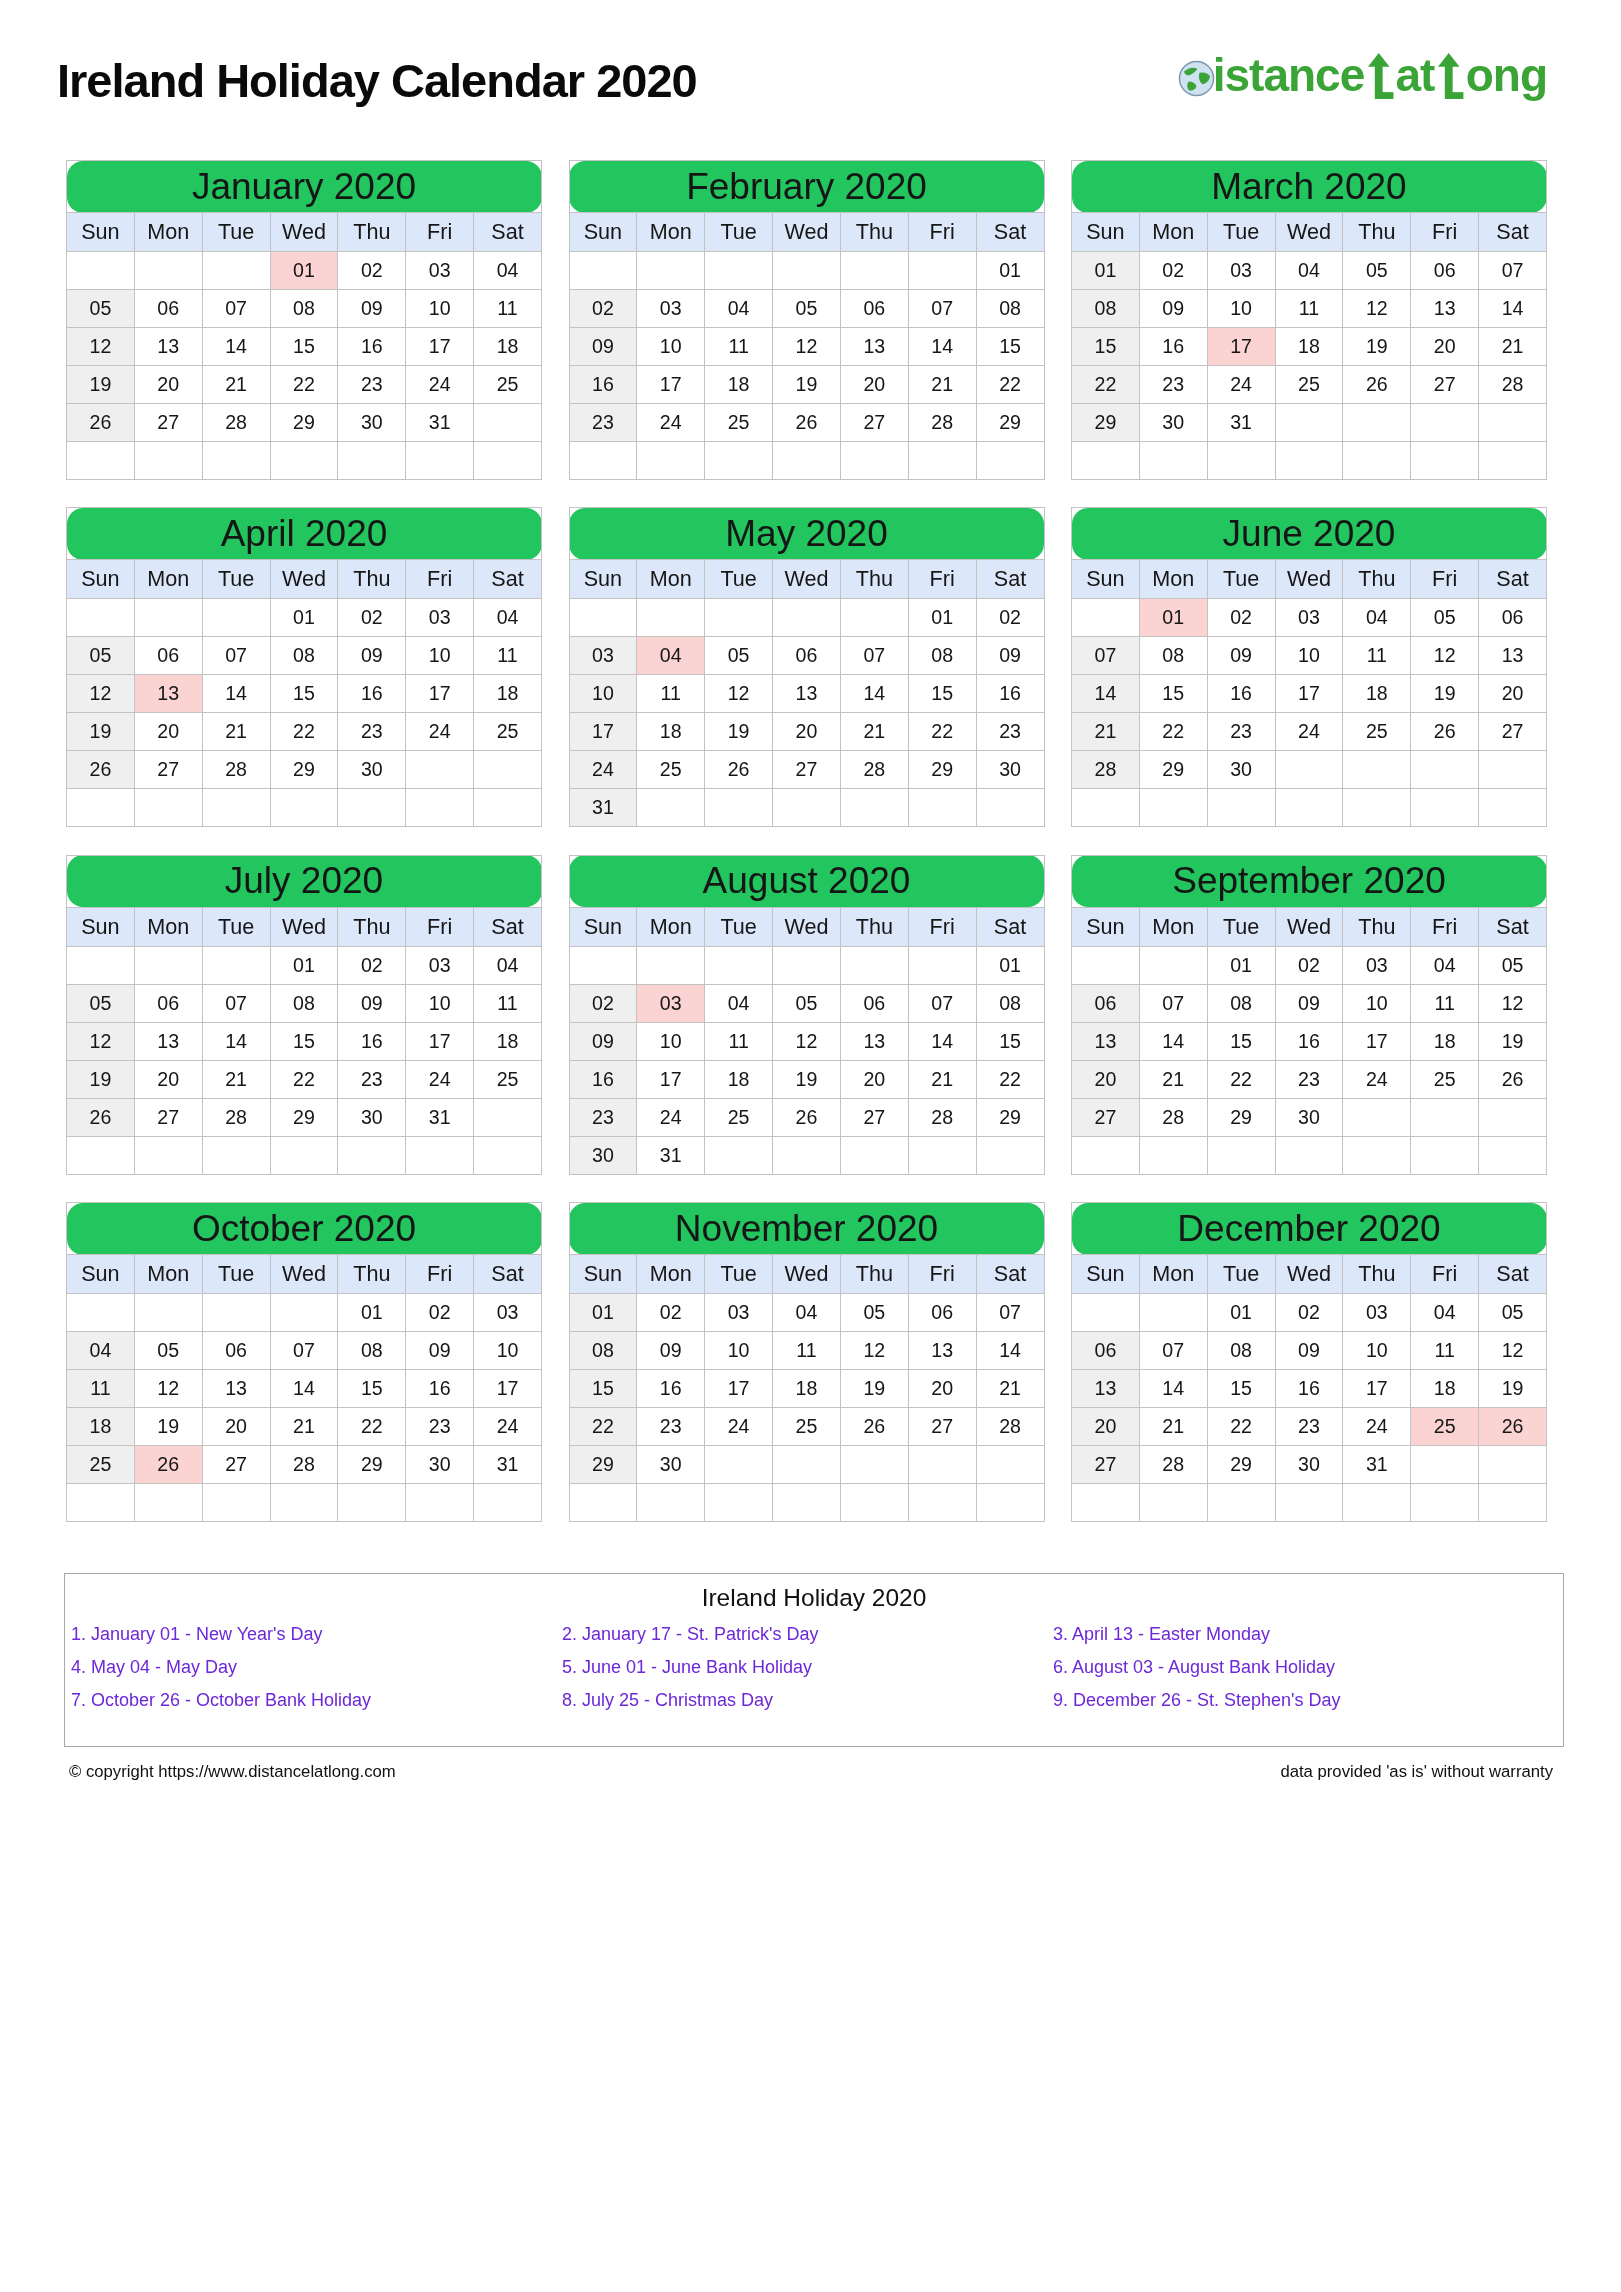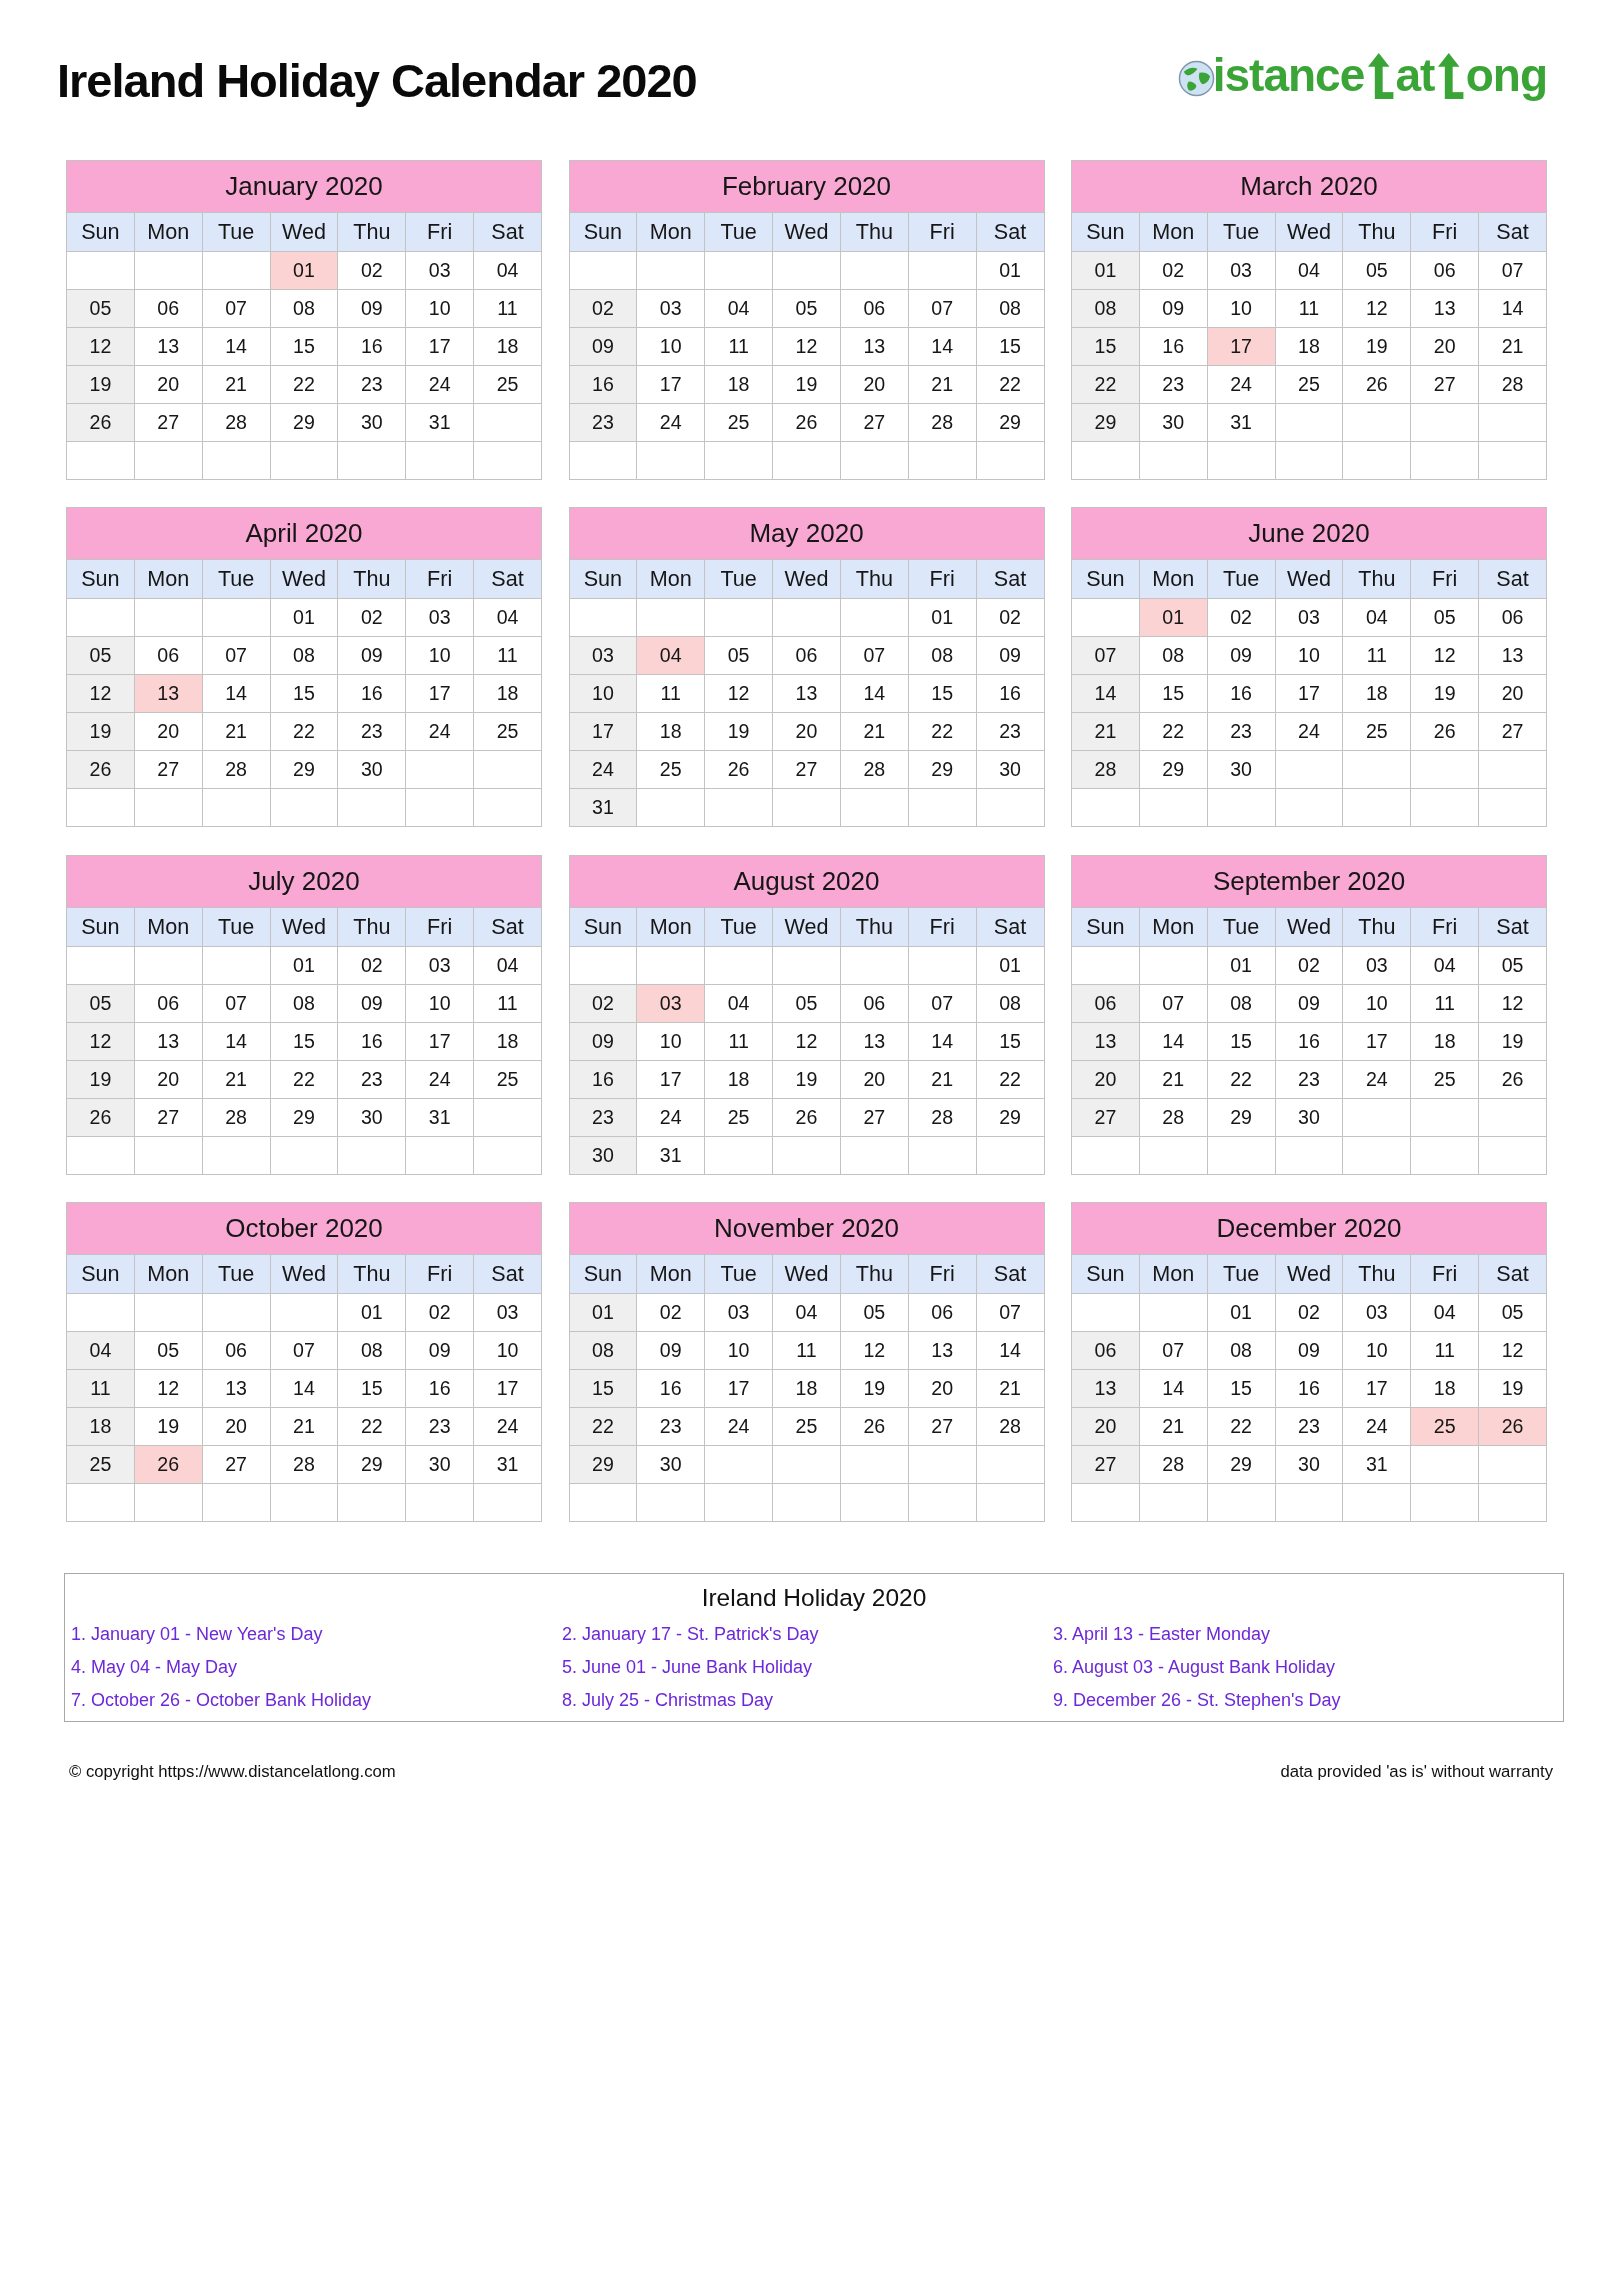--- a/index.html
+++ b/index.html
@@ -30,28 +30,28 @@
     column-gap:26.5px;row-gap:27.4px;
   }
   table.month{
     width:476px;border-collapse:collapse;table-layout:fixed;
     border:1px solid #979797;
   }
   table.month th,table.month td{
     border:1px solid #c3c3c3;text-align:center;padding:0;
     font-weight:400;color:#161616;
   }
-  th.mt{height:51px;background:#f9a8d4;font-size:26px;}
+  th.mt{height:51px;background:#22c55e;font-size:37px;border-radius:16px;}
   th.dh{height:38px;background:#dde7fa;font-size:21.6px;}
   td.dc{height:37px;font-size:19.6px;}
   td.sun{background:#efefef;color:#e31b1b;}
   td.hol{background:#fbd3d3;color:#e31b1b;}
   
   .holiday-box{
-    position:absolute;left:64px;top:1573px;width:1500px;height:149px;
+    position:absolute;left:64px;top:1573px;width:1500px;height:174px;
     border:1px solid #a8a8a8;box-sizing:border-box;background:#fff;
   }
   .hb-title{text-align:center;font-size:24.5px;font-weight:400;margin:9.8px 0 5.9px 0;}
   .hb-grid{
     display:grid;grid-template-columns:491px 491px 491px;
     padding-left:5.9px;font-size:18px;line-height:33px;color:#6d28d9;
   }
   
   .page-footer{
     position:absolute;left:69px;top:1762px;width:1484px;

